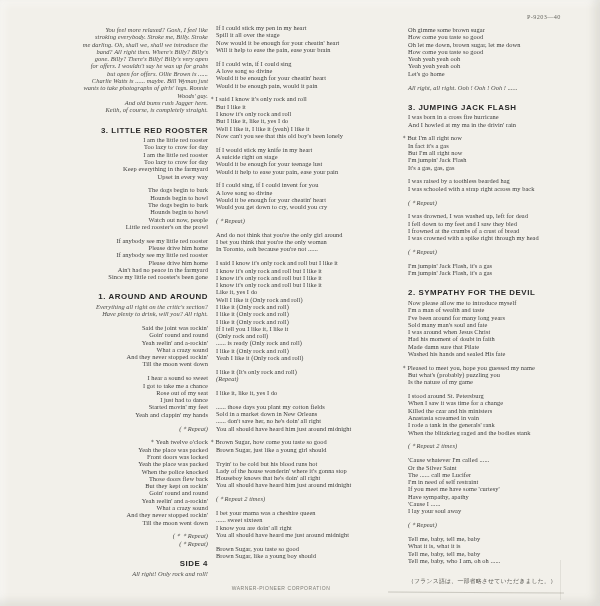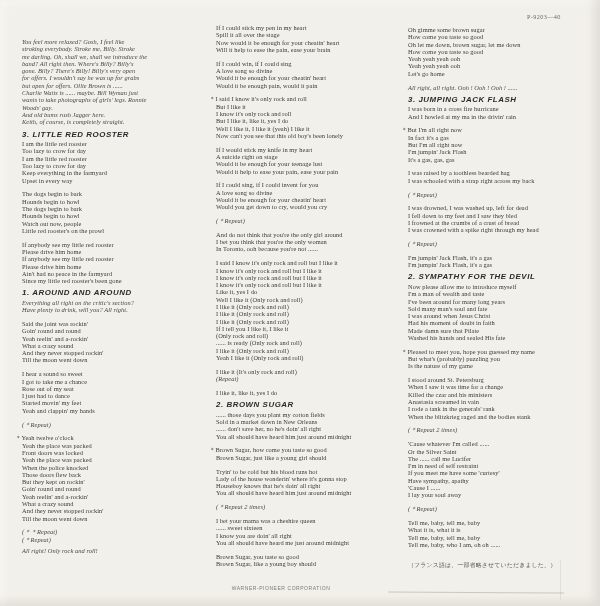--- a/index.html
+++ b/index.html
@@ -5,28 +5,28 @@
   html,body { margin:0; padding:0; background:#e8e6e0; }
   .page {
     position:relative; width:600px; height:606px;
     background:#f2f0ea;
     box-shadow: inset -5px -4px 10px rgba(95,90,78,0.14), inset 3px 3px 8px rgba(255,255,255,0.55);
     font-family:"Liberation Serif", serif;
     color:#3c3c3c;
     overflow:hidden;
   }
   .col { position:absolute; font-size:6.4px; line-height:7.3px; letter-spacing:0.05px; }
-  .col-1 { left:22px;  top:38px; width:186px; }
+  .col-1 { left:22px;  top:26px; width:186px;text-align:right; }
   .col-2 { left:216px; top:24px; width:188px; }
   .col-3 { left:408px; top:26px; width:188px; }
 
   .block + .block { margin-top:6.5px; }
   .block.header { font-family:"Liberation Sans", sans-serif; font-weight:bold;
                   font-size:7.9px; line-height:9px; letter-spacing:0.55px; color:#2a2a2a; }
-  .block + .block.header { margin-top:4px;font-style:italic; }
+  .block + .block.header { margin-top:12px; }
   .block.header + .block { margin-top:1.5px; }
   .block.tight { margin-top:0 !important; }
   .block.intro, .block.note { font-style:italic; color:#474744; }
   .block.jp-note { font-size:5.9px; color:#55544f; margin-top:14px !important; letter-spacing:0.2px; }
   .line { white-space:nowrap; }
   .line.hang { text-indent:-7px; }
 
   .catalog { position:absolute; top:13px; left:527px; font-size:6.2px;
              color:#696963; letter-spacing:0.4px; font-family:"Liberation Serif", serif; }
   .footer  { position:absolute; top:585px; left:214px; width:134px; text-align:center;
@@ -122,20 +122,21 @@
         <div class="line">Yeah reelin' and a-rockin'</div>
         <div class="line">What a crazy sound</div>
         <div class="line">And they never stopped rockin'</div>
         <div class="line">Till the moon went down</div>
       </div>
       <div class="block note">
         <div class="line">(＊＊Repeat)</div>
         <div class="line">(＊Repeat)</div>
       </div>
       <div class="block header">
+        <div class="line">SIDE 4</div>
       </div>
       <div class="block note">
         <div class="line">All right!  Only rock and roll!</div>
       </div>
     </div>
   <div class="col col-2">
       <div class="block stanza">
         <div class="line">If I could stick my pen in my heart</div>
         <div class="line">Spill it all over the stage</div>
         <div class="line">Now would it be enough for your cheatin' heart</div>
@@ -193,23 +194,20 @@
       </div>
       <div class="block stanza">
         <div class="line">I like it (It's only rock and roll)</div>
       </div>
       <div class="block note tight">
         <div class="line">(Repeat)</div>
       </div>
       <div class="block stanza">
         <div class="line">I like it, like it, yes I do</div>
       </div>
-      <div class="block header">
-        <div class="line">2. BROWN SUGAR</div>
-      </div>
       <div class="block stanza">
         <div class="line">...... those days you plant my cotton fields</div>
         <div class="line">Sold in a market down in New Orleans</div>
         <div class="line">...... don't save her, no he's doin' all right</div>
         <div class="line">You all should have heard him just around midnight</div>
       </div>
       <div class="block stanza">
         <div class="line hang">＊Brown Sugar, how come you taste so good</div>
         <div class="line">Brown Sugar, just like a young girl should</div>
       </div>

